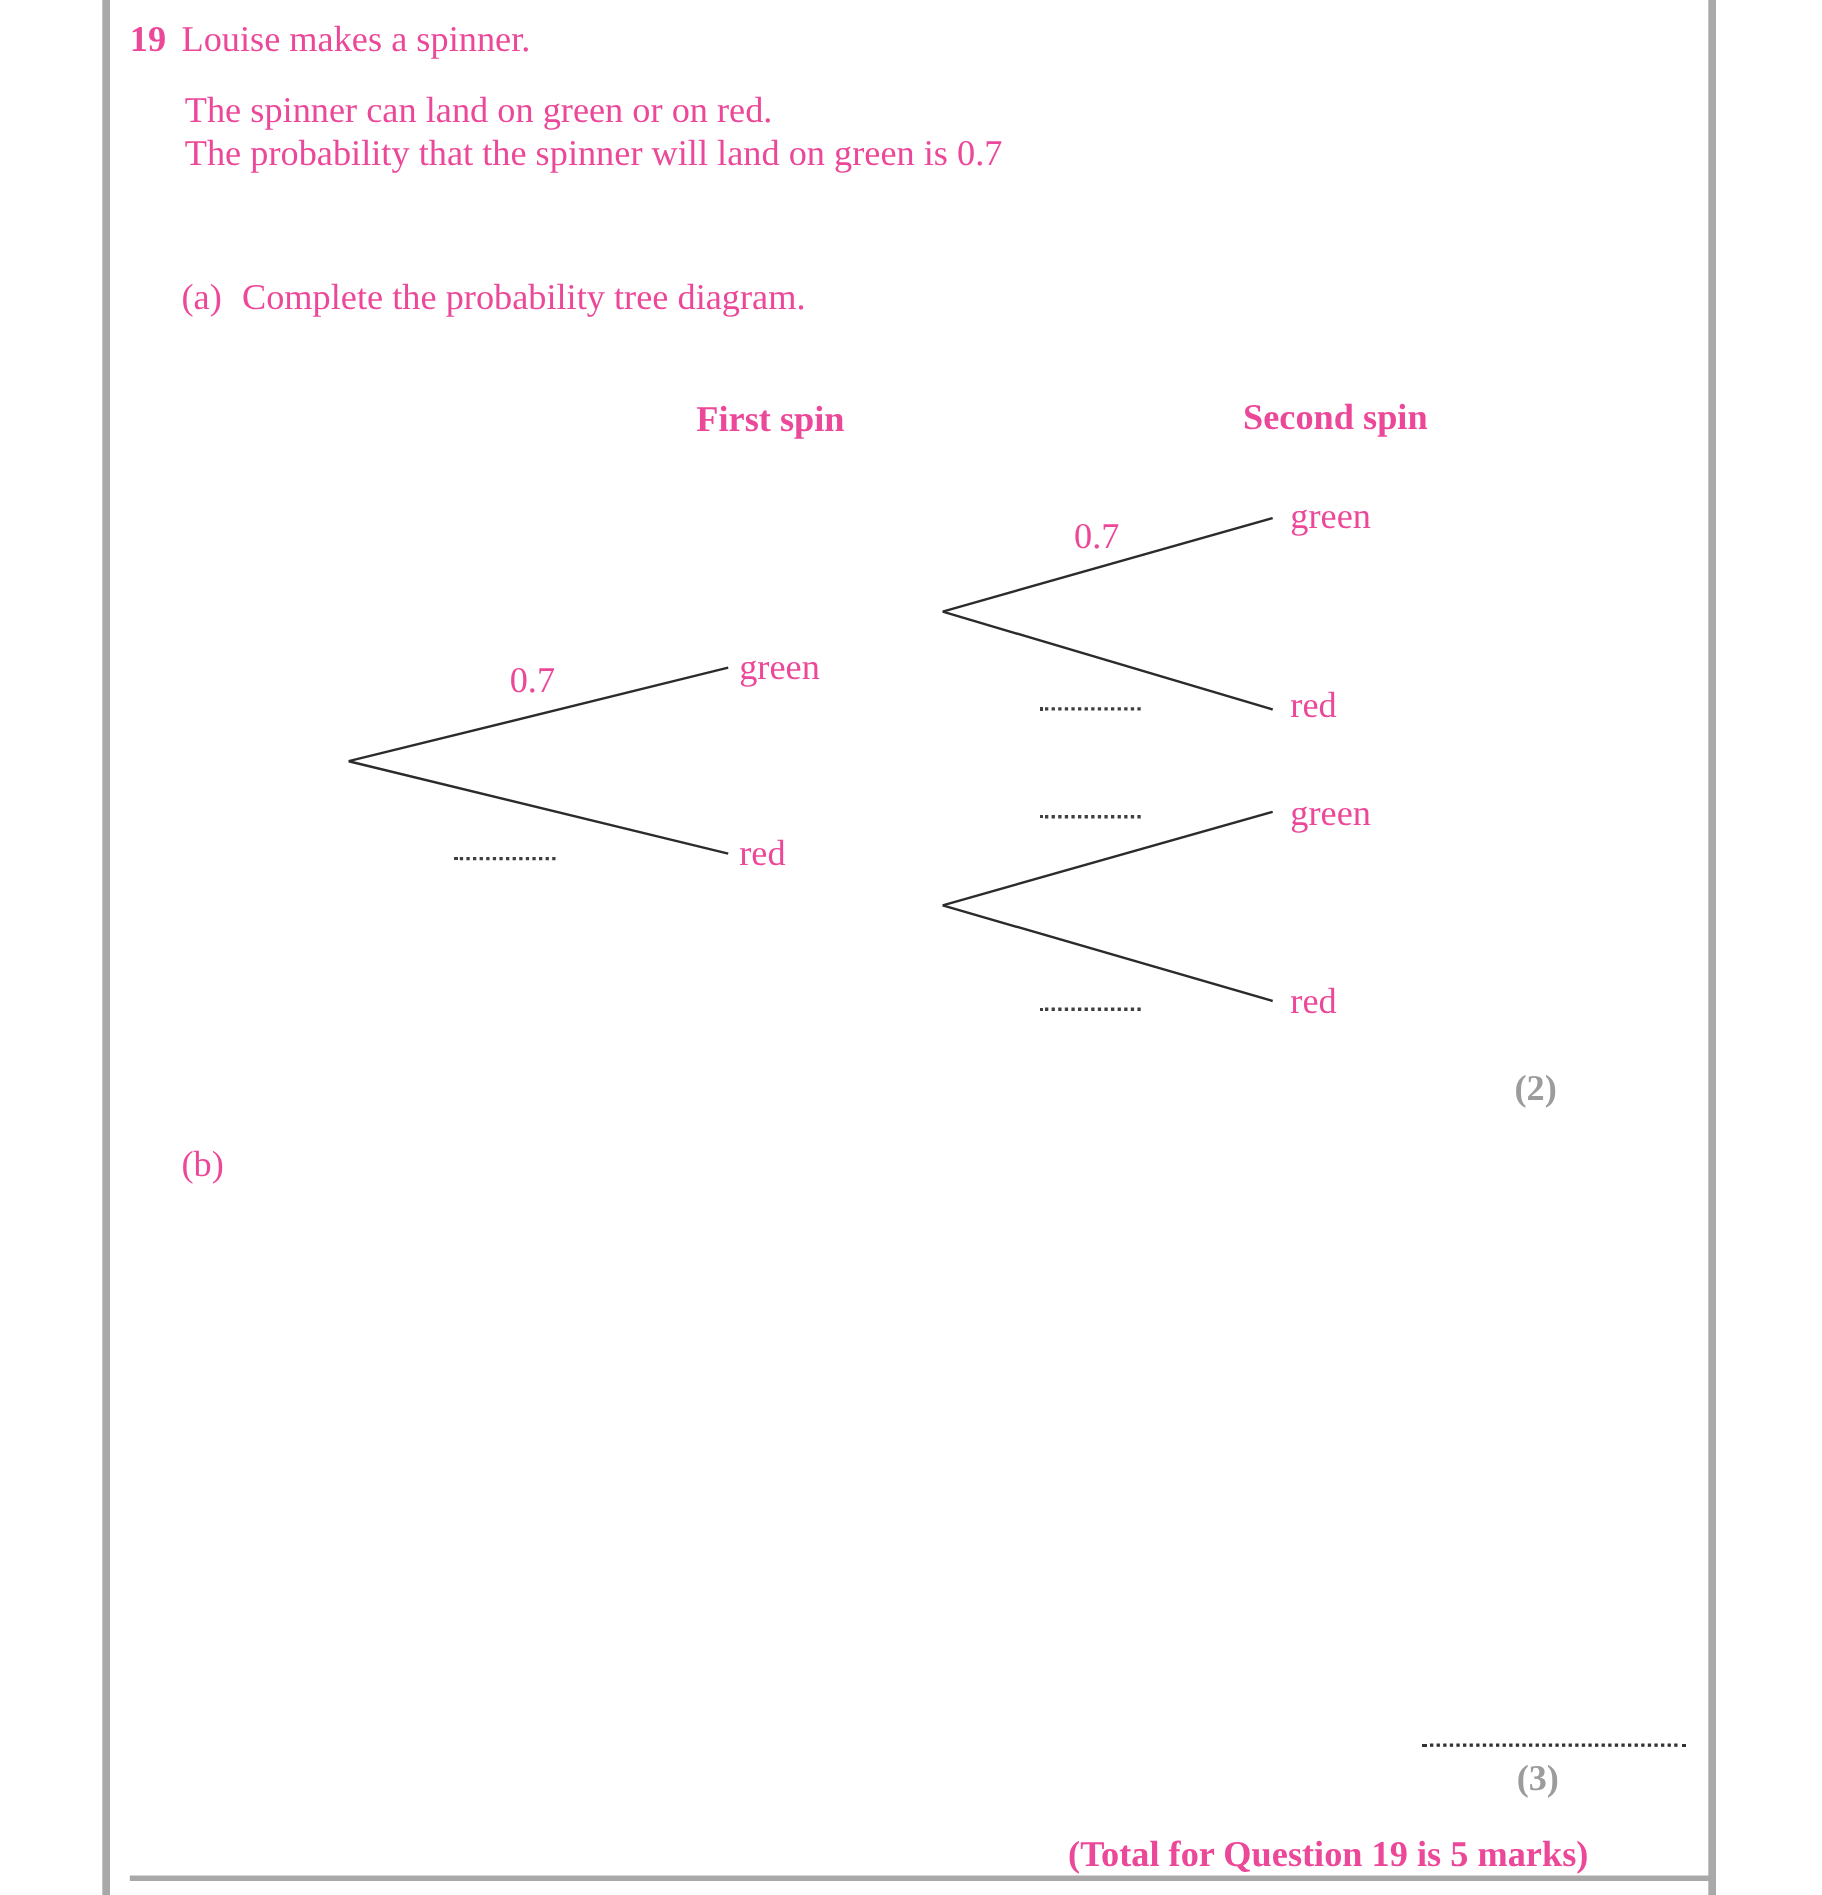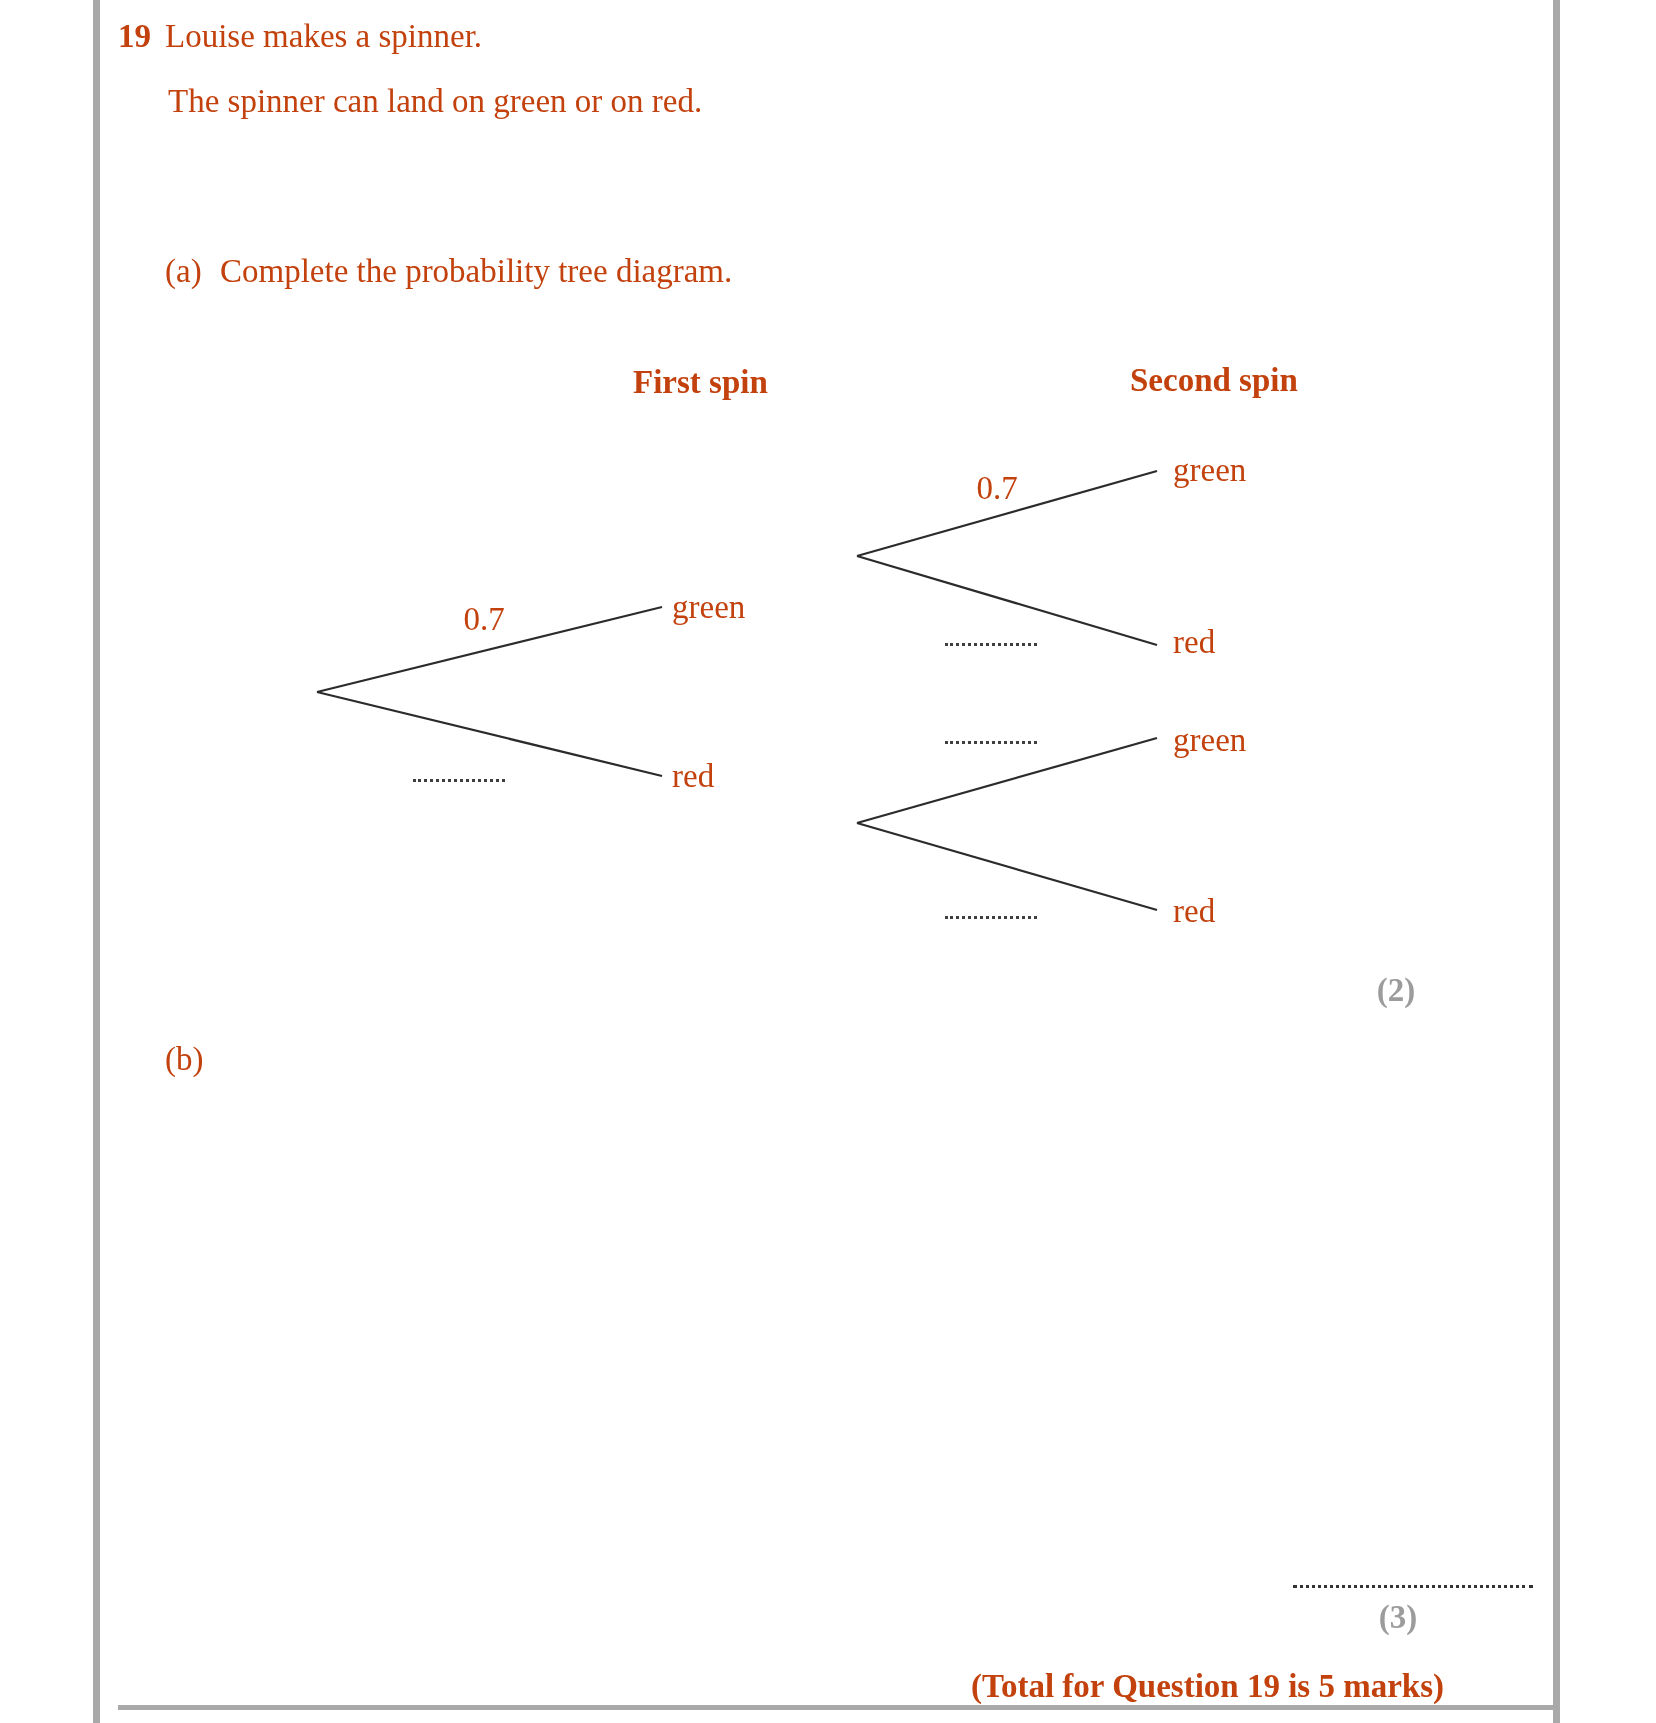--- a/index.html
+++ b/index.html
@@ -10,21 +10,21 @@
     overflow:hidden;
     font-family:"Liberation Serif","DejaVu Serif",serif;
   }
   .edge-bar {
     position:absolute; top:0; width:7px; height:1723px;
     background:#a9a9a9;
   }
   .t {
     position:absolute;
     font-size:33px; line-height:38px;
-    color:#c2410c;
+    color:#ec4899;
     white-space:nowrap;
   }
   .b { font-weight:bold; }
   .vc { transform:translateY(-50%); }
   .cc { transform:translate(-50%,-50%); }
   .marks { color:#9c9c9c; font-weight:bold; }
   .blank {
     position:absolute; height:0;
     border-bottom:3px dotted #3f3f3f;
   }
@@ -40,20 +40,21 @@
 <body>
 
 <div id="page">
 
   <div class="edge-bar" style="left:93px;"></div>
   <div class="edge-bar" style="left:1553px;"></div>
 
   <div class="t b vc" style="left:118px; top:36px;">19</div>
   <div class="t vc" style="left:168px; top:101px;">The spinner can land on green or on red.</div>
   <div class="t vc" style="left:165px; top:36px;">Louise makes a spinner.</div>
+  <div class="t vc" style="left:168px; top:140px;">The probability that the spinner will land on green is 0.7</div>
 
   <div class="t vc" style="left:165px; top:271px;">(a)</div>
   <div class="t vc" style="left:220px; top:271px;text-align:right;">Complete the probability tree diagram.</div>
 
   <div class="t b vc" style="left:633px;  top:382px;">First spin</div>
   <div class="t b vc" style="left:1130px; top:380px;">Second spin</div>
 
   <svg id="tree-svg" width="1656" height="1723" viewBox="0 0 1656 1723">
     <line x1="317" y1="692" x2="662" y2="607" stroke="#2b2b2b" stroke-width="2.2"></line>
     <line x1="317" y1="692" x2="662" y2="776" stroke="#2b2b2b" stroke-width="2.2"></line>

